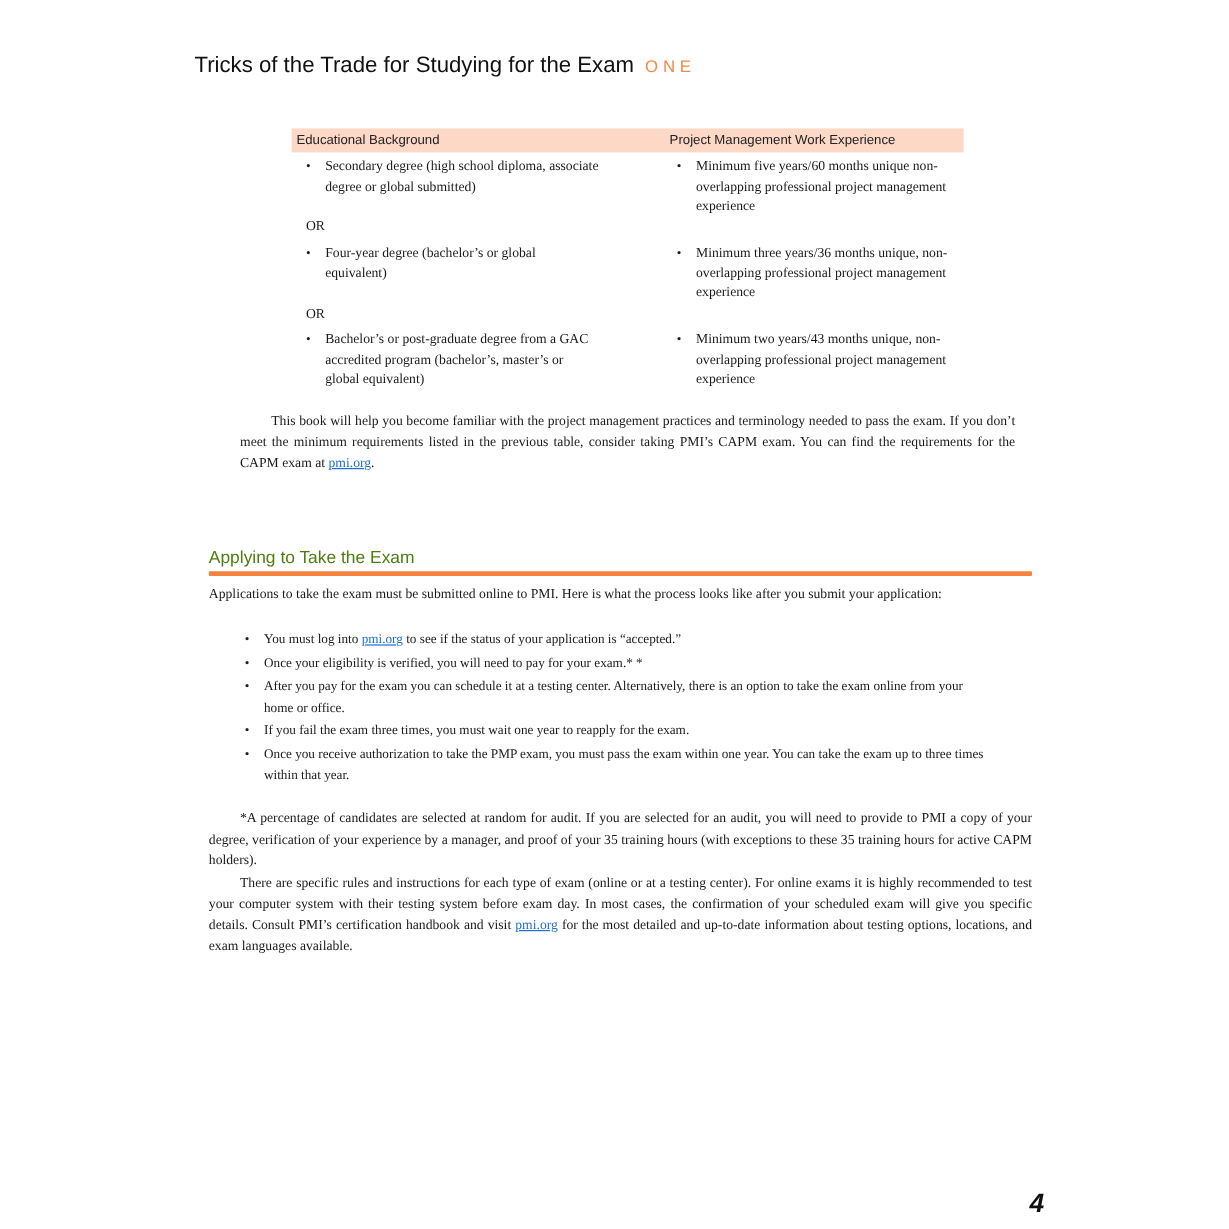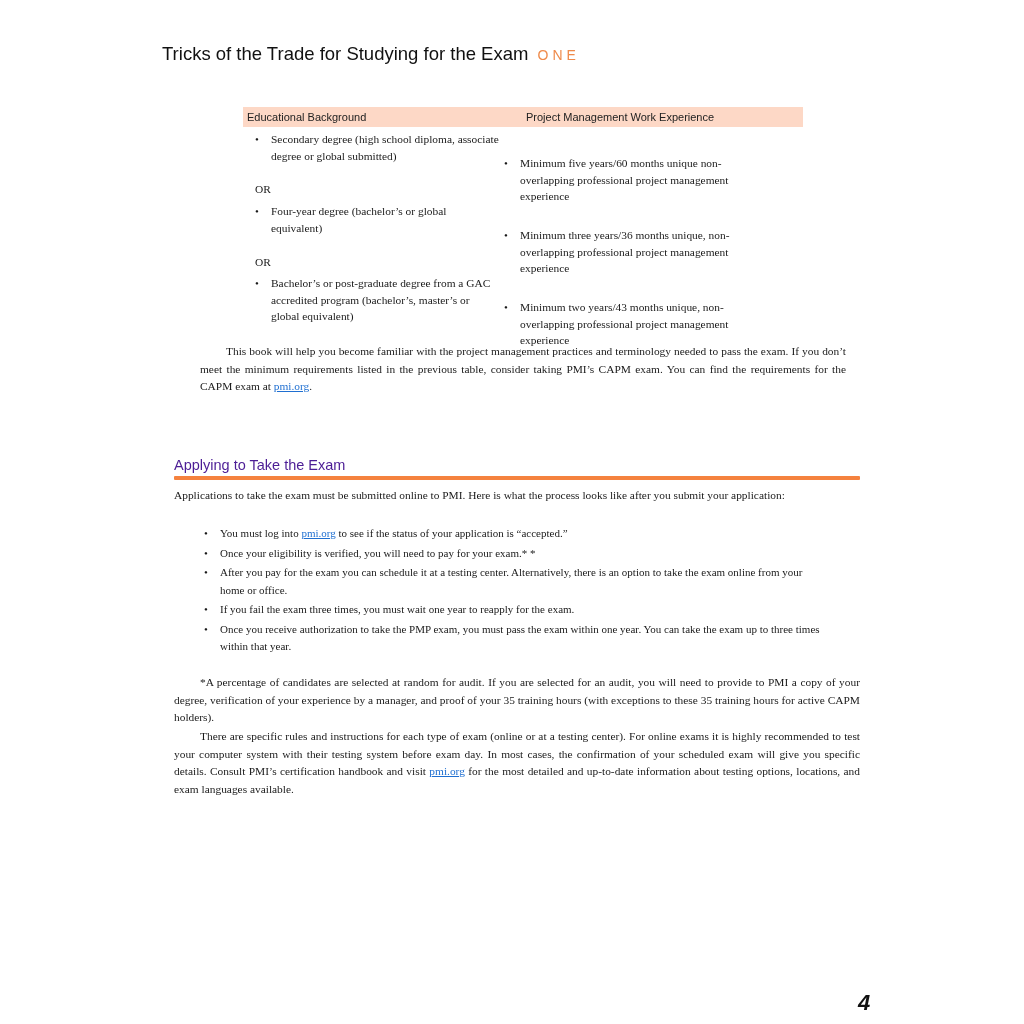--- a/index.html
+++ b/index.html
@@ -4,37 +4,37 @@
 <style>
   html, body { margin: 0; padding: 0; background: #ffffff; }
   body { width: 1024px; height: 1024px; position: relative; overflow: hidden; color: #1a1a1a; }
   .sans { font-family: "Liberation Sans", "DejaVu Sans", sans-serif; }
   .serif { font-family: "Liberation Serif", "DejaVu Serif", serif; }
 
   .running-head { position: absolute; left: 162px; top: 43px; font-size: 18.5px; color: #111; letter-spacing: 0; }
   .running-head .chapter { color: #ef8a4a; font-size: 14px; letter-spacing: 4px; margin-left: 4px; }
 
   .req-table { position: absolute; left: 243px; top: 107px; width: 560px; }
-  .req-header { display: flex; background: #fdd8c6; height: 20px; align-items: center; font-size: 11px; color: #222; }
+  .req-header { display: flex; background: #fdd8c6; height: 20px; align-items: center; font-size: 11px; color: #222; gap: 32px; }
   .req-header .col-h1 { width: 283px; padding-left: 4px; box-sizing: border-box; }
   .req-header .col-h2 { flex: 1; padding-left: 0; }
 
   .req-col { position: absolute; font-size: 11.4px; line-height: 16.6px; }
   .req-col ul { margin: 0; padding: 0; list-style: none; }
   .req-col li { position: relative; padding-left: 16px; }
   .req-col li::before { content: "\2022"; position: absolute; left: 0; top: 0; font-size: 11px; }
 
   .col-edu { left: 255px; width: 245px; }
-  .col-exp { left: 504px; width: 240px; margin-top: 24px; }
+  .col-exp { left: 564px; width: 240px; }
 
   .para { position: absolute; font-size: 11.4px; line-height: 17.5px; text-align: justify; }
   .para .indent { display: inline-block; width: 26px; }
   a.link { color: #1f6fd1; text-decoration: underline; }
 
-  .section-title { position: absolute; left: 174px; top: 457px; font-size: 14.5px; color: #4c1d95; }
+  .section-title { position: absolute; left: 174px; top: 457px; font-size: 14.5px; color: #4d7c0f; }
   .section-rule { position: absolute; left: 174px; top: 476px; width: 686px; height: 4px; background: #f5823e; border-radius: 1px; }
 
   .process-list { position: absolute; left: 204px; top: 525px; width: 640px; font-size: 11px; line-height: 17.5px; margin: 0; padding: 0; list-style: none; }
   .process-list li { position: relative; padding-left: 16px; margin-bottom: 2px; }
   .process-list li::before { content: "\2022"; position: absolute; left: 0; top: 0; }
 
   .page-number { position: absolute; left: 858px; top: 990px; font-size: 22px; font-weight: bold; font-style: italic; color: #111; }
 </style>
 </head>
 <body>

